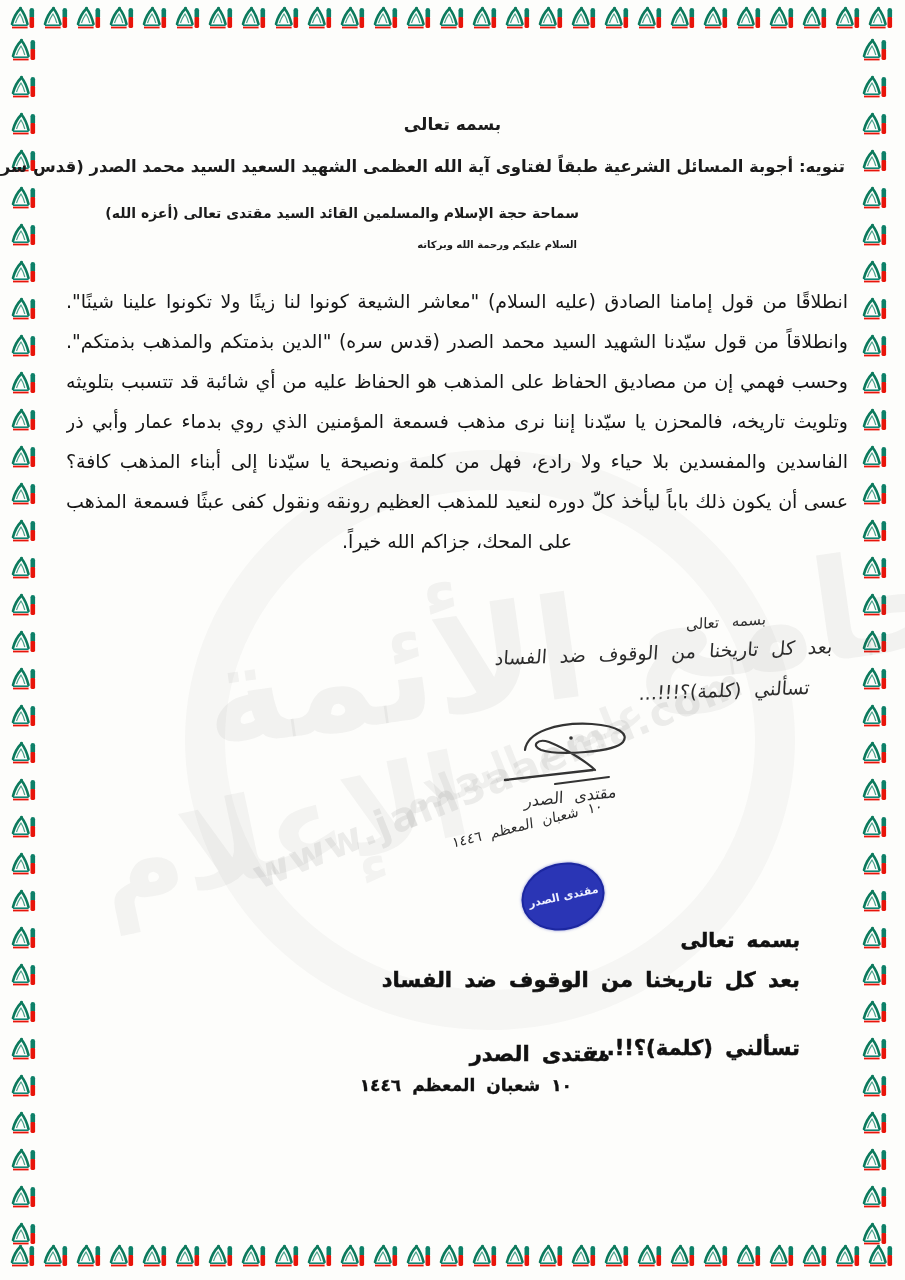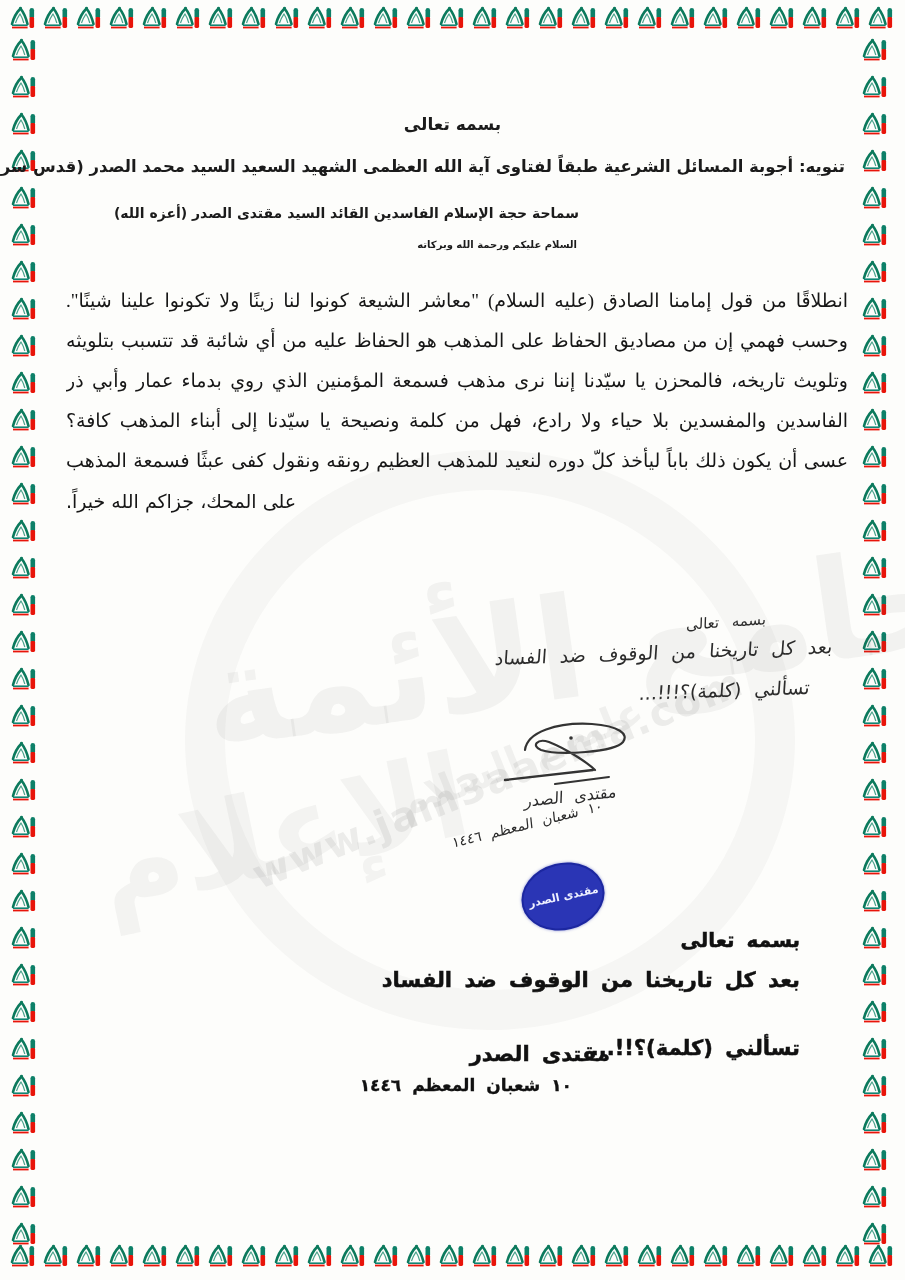--- a/index.html
+++ b/index.html
@@ -19,22 +19,22 @@
   .hdr-notice{position:absolute; top:157px; left:62px; right:60px; direction:rtl;
     font-weight:bold; font-size:16.5px; text-align:justify; text-align-last:justify; white-space:nowrap;}
   .hdr-addressee{position:absolute; top:205px; right:326px; direction:rtl;
     font-weight:bold; font-size:14px;}
   .hdr-salutation{position:absolute; top:239px; right:328px; direction:rtl;
     font-weight:bold; font-size:10px;}
   
   .body-block{position:absolute; top:281px; left:66px; right:57px; direction:rtl;
     font-size:19px; line-height:40px; color:#161616;}
   .body-line{white-space:nowrap;}
-  .body-line.just{text-align:justify; text-align-last:justify; white-space:normal; height:40px; overflow:hidden;font-family:Liberation Serif, serif;}
-  .body-line.last{text-align:left;}
+  .body-line.just{text-align:justify; text-align-last:justify; white-space:normal; height:40px; overflow:hidden;}
+  .body-line.last{text-align:center;}
   
   .wm{position:absolute; pointer-events:none; direction:rtl;}
   .wm-ring{left:185px; top:450px; width:530px; height:500px; border:40px solid rgba(60,60,55,0.035); border-radius:50%;}
   .wm-callig{left:200px; top:565px; font-size:140px; font-weight:bold; color:rgba(70,70,65,0.06); transform:rotate(-8deg); white-space:nowrap;}
   .wm-blessing{left:390px; top:735px; font-size:40px; font-weight:bold; color:rgba(70,70,65,0.07); transform:rotate(-22deg);}
   .wm-url{left:235px; top:755px; font-size:40px; font-weight:bold; letter-spacing:2px; color:rgba(70,70,65,0.09); transform:rotate(-22deg); direction:ltr; white-space:nowrap;}
   .wm-ghost{left:95px; top:765px; font-size:115px; font-weight:bold; color:rgba(70,70,65,0.055); transform:rotate(-12deg); white-space:nowrap;}
   
   .hw{position:absolute; direction:rtl; color:#2c2c2c; font-family:"DejaVu Sans", sans-serif;}
   .hw-basmala{top:613px; right:139px; font-size:15px; transform:rotate(-4deg) skewX(-6deg); letter-spacing:2px; word-spacing:8px;}
@@ -1512,25 +1512,26 @@
     </div>
 
   <div class="wm wm-ring"></div>
   <div class="wm wm-callig">جامع الأئمة</div>
   <div class="wm wm-blessing">عليهم السلام</div>
   <div class="wm wm-url">www.jam3aaema.com</div>
   <div class="wm wm-ghost">الإعلام</div>
 
   <div class="hdr-basmala">بسمه تعالى</div>
   <div class="hdr-notice">تنويه: أجوبة المسائل الشرعية طبقاً لفتاوى آية الله العظمى الشهيد السعيد السيد محمد الصدر (قدس سره)</div>
-  <div class="hdr-addressee">سماحة حجة الإسلام الفاسدين القائد السيد مقتدى الصدر (أعزه الله)</div>
+  <div class="hdr-addressee">سماحة حجة الإسلام والمسلمين القائد السيد مقتدى تعالى (أعزه الله)</div>
   <div class="hdr-salutation">السلام عليكم ورحمة الله وبركاته</div>
 
   <div class="body-block">
     <div class="body-line just">انطلاقًا من قول إمامنا الصادق (عليه السلام) "معاشر الشيعة كونوا لنا زينًا ولا تكونوا علينا شينًا".</div>
+    <div class="body-line just">وانطلاقاً من قول سيّدنا الشهيد السيد محمد الصدر (قدس سره) "الدين بذمتكم والمذهب بذمتكم".</div>
     <div class="body-line just">وحسب فهمي إن من مصاديق الحفاظ على المذهب هو الحفاظ عليه من أي شائبة قد تتسبب بتلويثه</div>
     <div class="body-line just">وتلويث تاريخه، فالمحزن يا سيّدنا إننا نرى مذهب فسمعة المؤمنين الذي روي بدماء عمار وأبي ذر</div>
     <div class="body-line just">الفاسدين والمفسدين بلا حياء ولا رادع، فهل من كلمة ونصيحة يا سيّدنا إلى أبناء المذهب كافة؟</div>
     <div class="body-line just">عسى أن يكون ذلك باباً ليأخذ كلّ دوره لنعيد للمذهب العظيم رونقه ونقول كفى عبثًا فسمعة المذهب</div>
     <div class="body-line last">على المحك، جزاكم الله خيراً.</div>
   </div>
 
   <div class="hw hw-basmala">بسمه تعالى</div>
   <div class="hw hw-line1">بعد كل تاريخنا من الوقوف ضد الفساد</div>
   <div class="hw hw-line2">تسألني (كلمة)؟!!!...</div>

